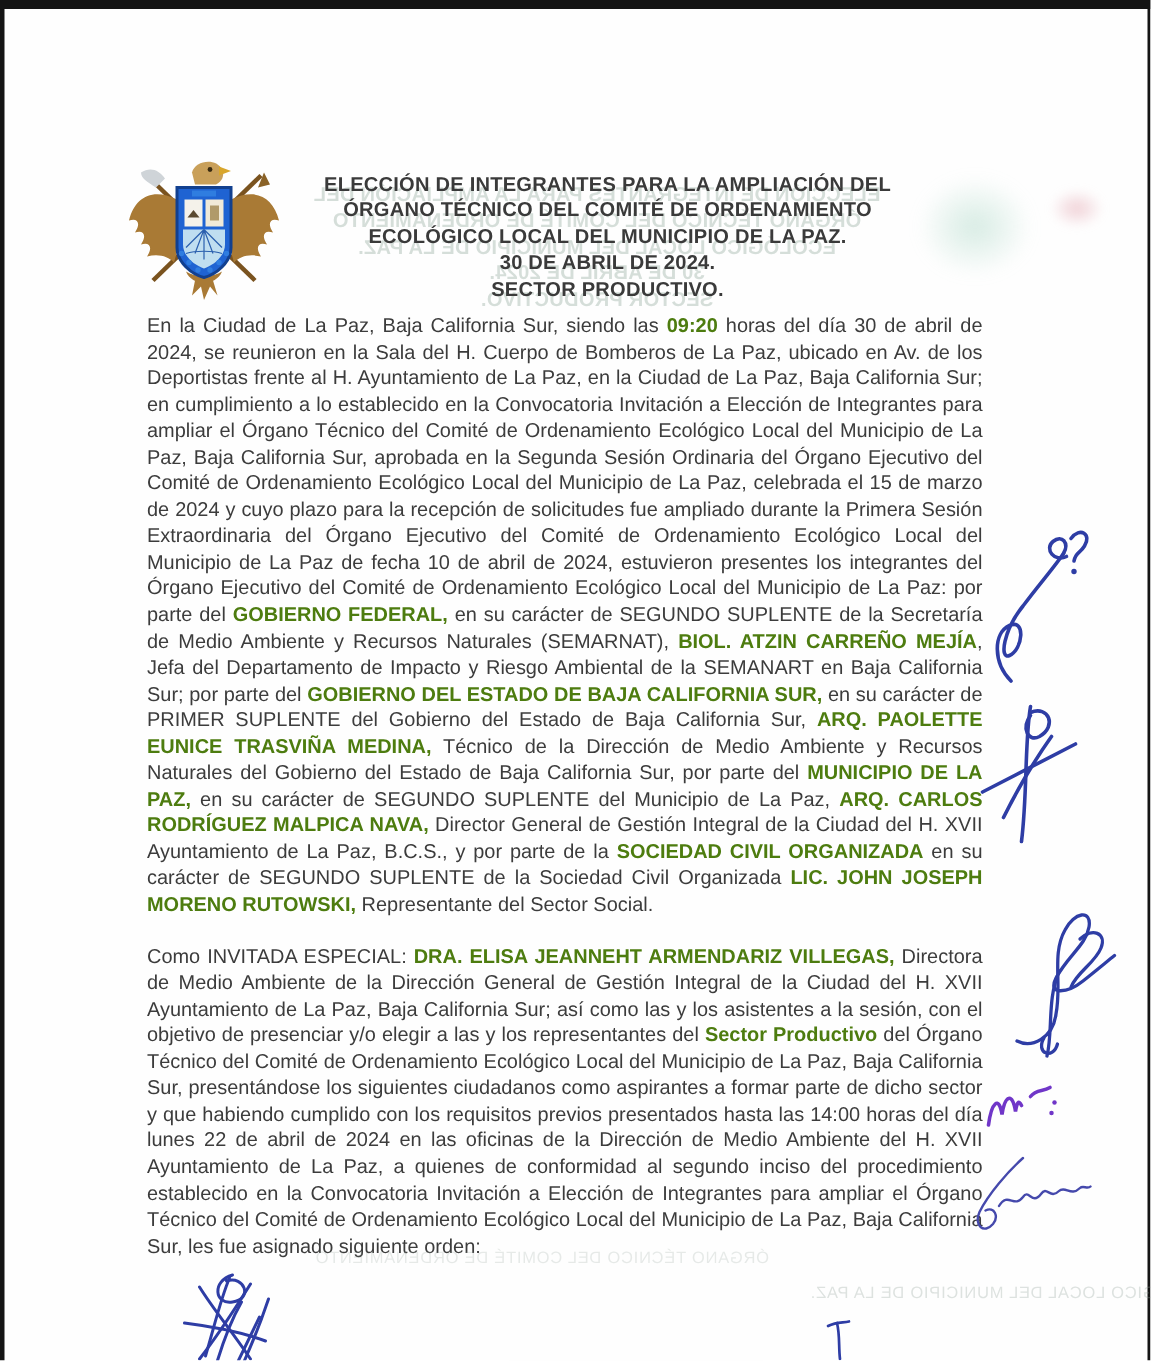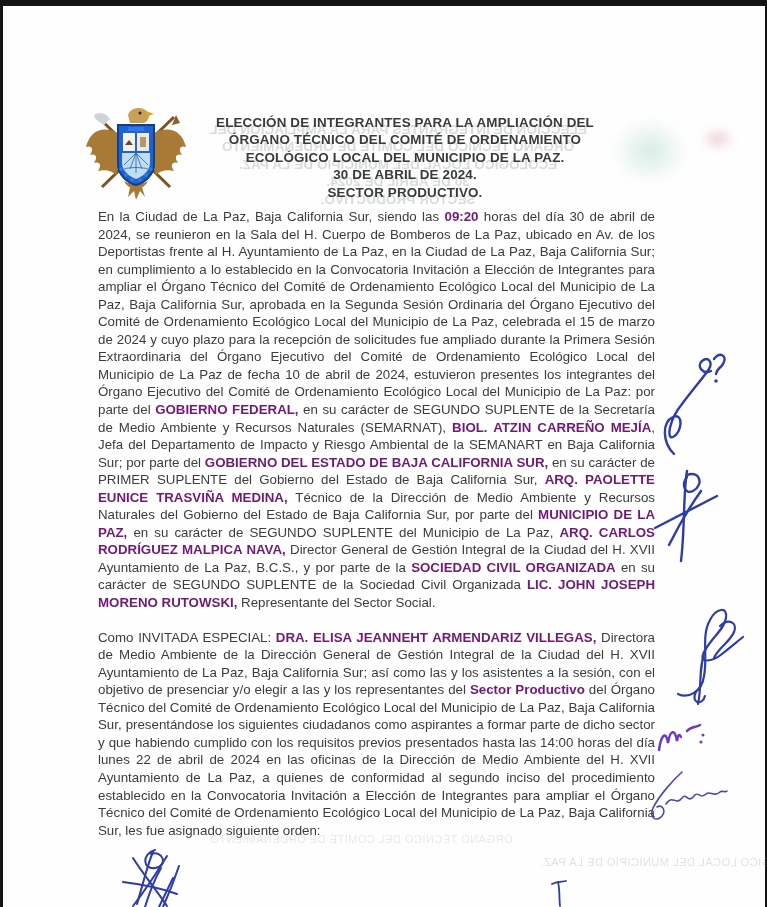--- a/index.html
+++ b/index.html
@@ -37,21 +37,21 @@
     background:radial-gradient(closest-side,rgba(168,214,196,.45),rgba(168,214,196,0));}
   .smudge-pink{left:700px;top:126px;width:36px;height:26px;filter:blur(3px);
     background:radial-gradient(closest-side,rgba(228,168,178,.5),rgba(228,168,178,0));}
 
   
   .doc-body{position:absolute;left:98px;top:208px;width:557px;color:#3c3c3c;}
   .doc-body p{
     margin:0 0 17px 0;font-size:13.3px;line-height:17.55px;
     text-align:justify;text-justify:inter-word;
   }
-  .doc-body .b{font-weight:bold;color:#701a75;}
+  .doc-body .b{font-weight:bold;color:#4d7c0f;}
 
   .sig{position:absolute;pointer-events:none;}
   svg{display:block;}
 </style>
 </head>
 <body>
 
 <div class="page">
 
   <div class="edge edge-top"></div>

